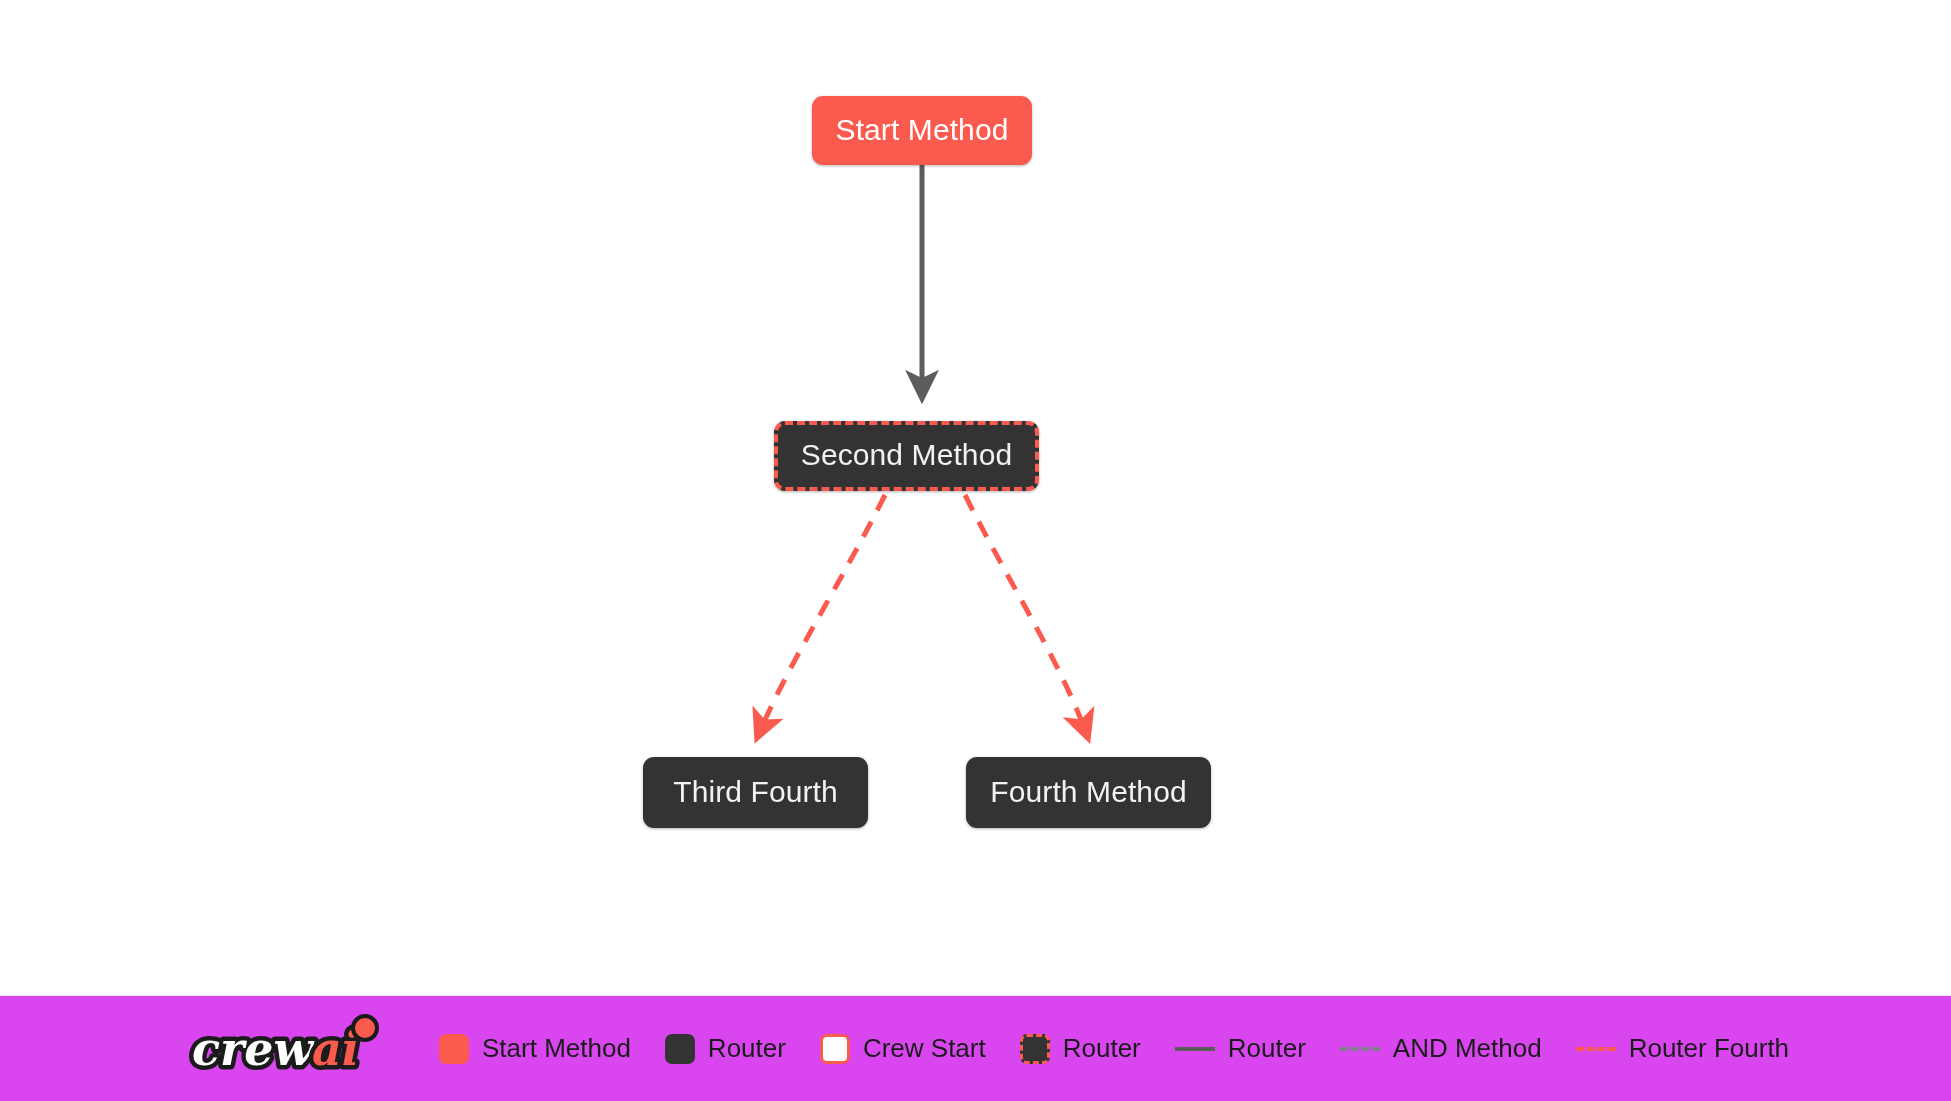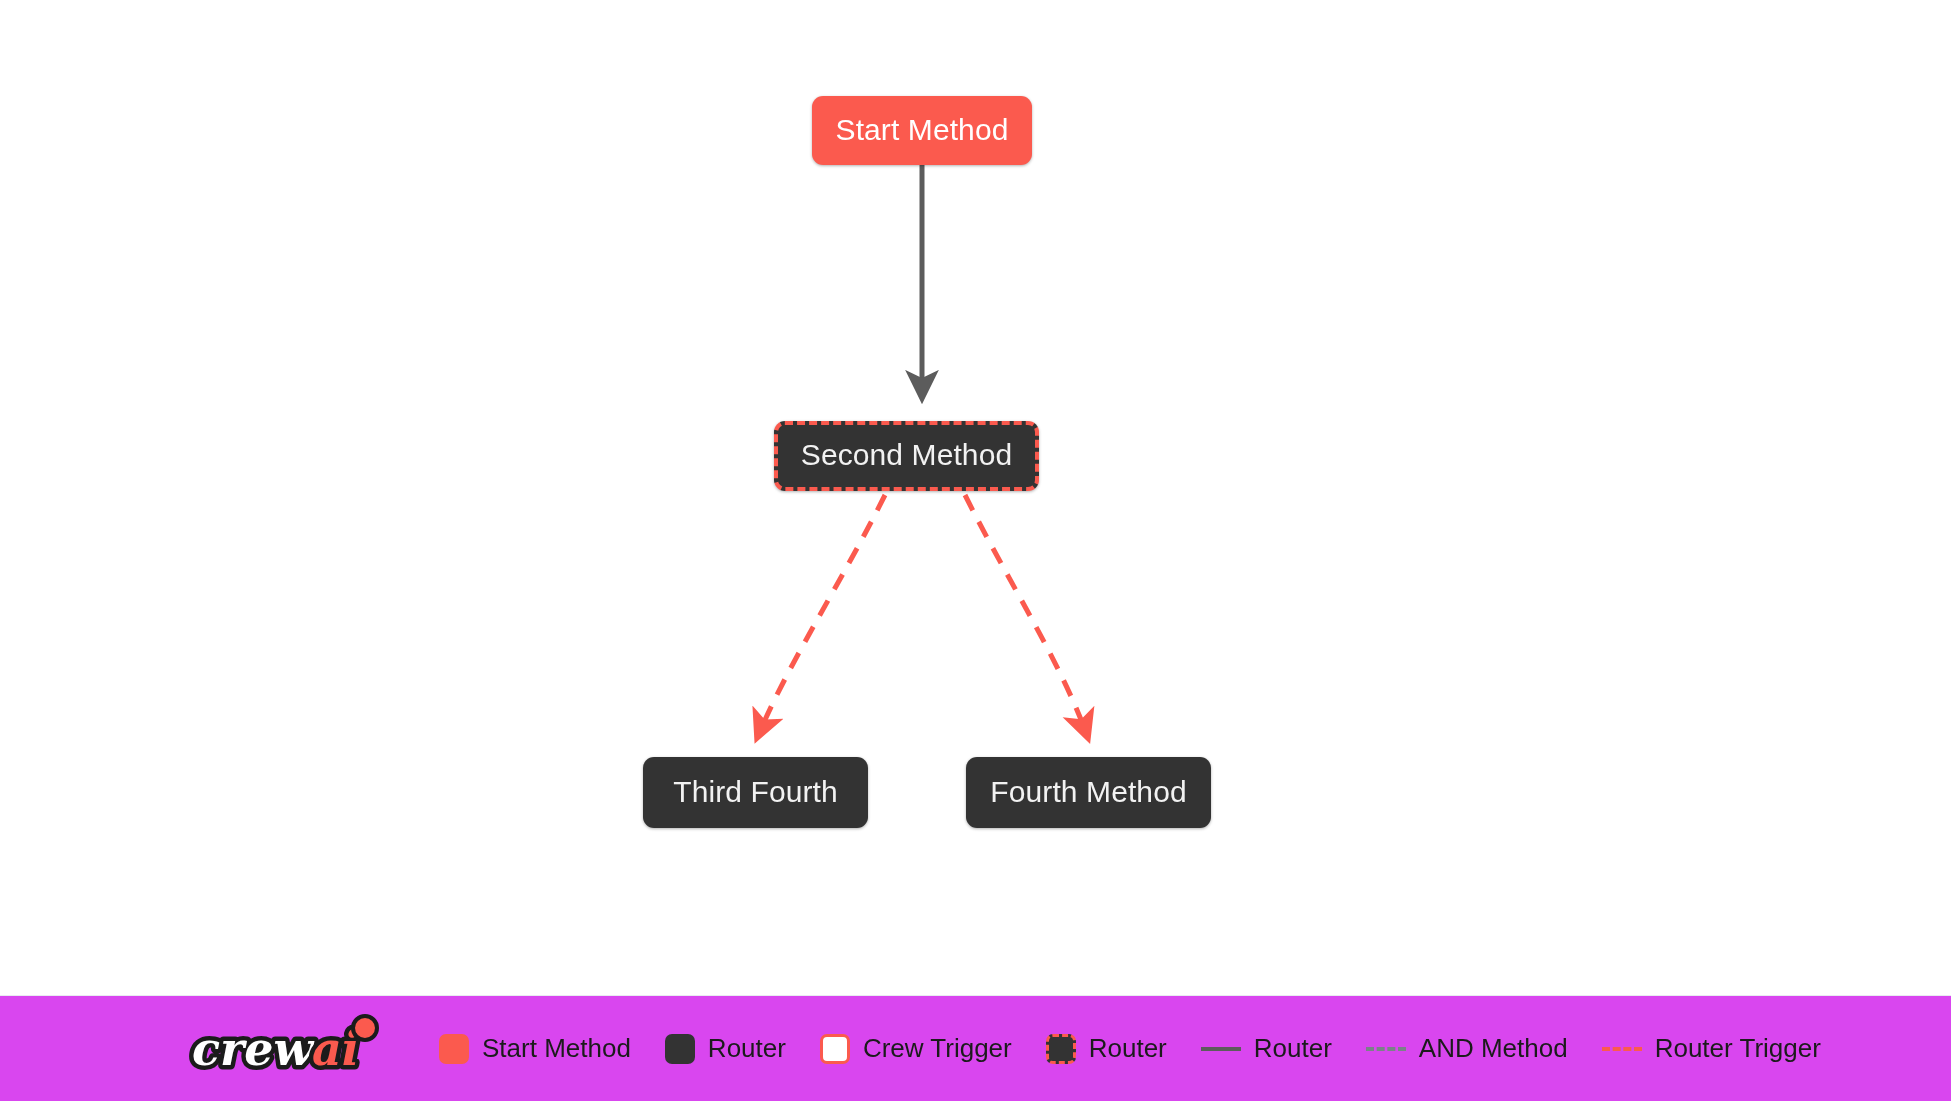--- a/index.html
+++ b/index.html
@@ -213,39 +213,39 @@
         <span class="legend-label">Start Method</span>
       </div>
 
       <div class="legend-item">
         <span class="swatch method"></span>
         <span class="legend-label">Router</span>
       </div>
 
       <div class="legend-item">
         <span class="swatch crew"></span>
-        <span class="legend-label">Crew Trigger</span>
+        <span class="legend-label">Crew Start</span>
       </div>
 
       <div class="legend-item">
         <span class="swatch router"></span>
         <span class="legend-label">Router</span>
       </div>
 
       <div class="legend-item">
         <span class="line-swatch solid"></span>
         <span class="legend-label">Router</span>
       </div>
 
       <div class="legend-item">
         <span class="line-swatch dashed"></span>
         <span class="legend-label">AND Method</span>
       </div>
 
       <div class="legend-item">
         <span class="line-swatch router"></span>
-        <span class="legend-label">Router Trigger</span>
+        <span class="legend-label">Router Fourth</span>
       </div>
 
     </div>
   </div>
 
 </div>
 
 </body></html>

